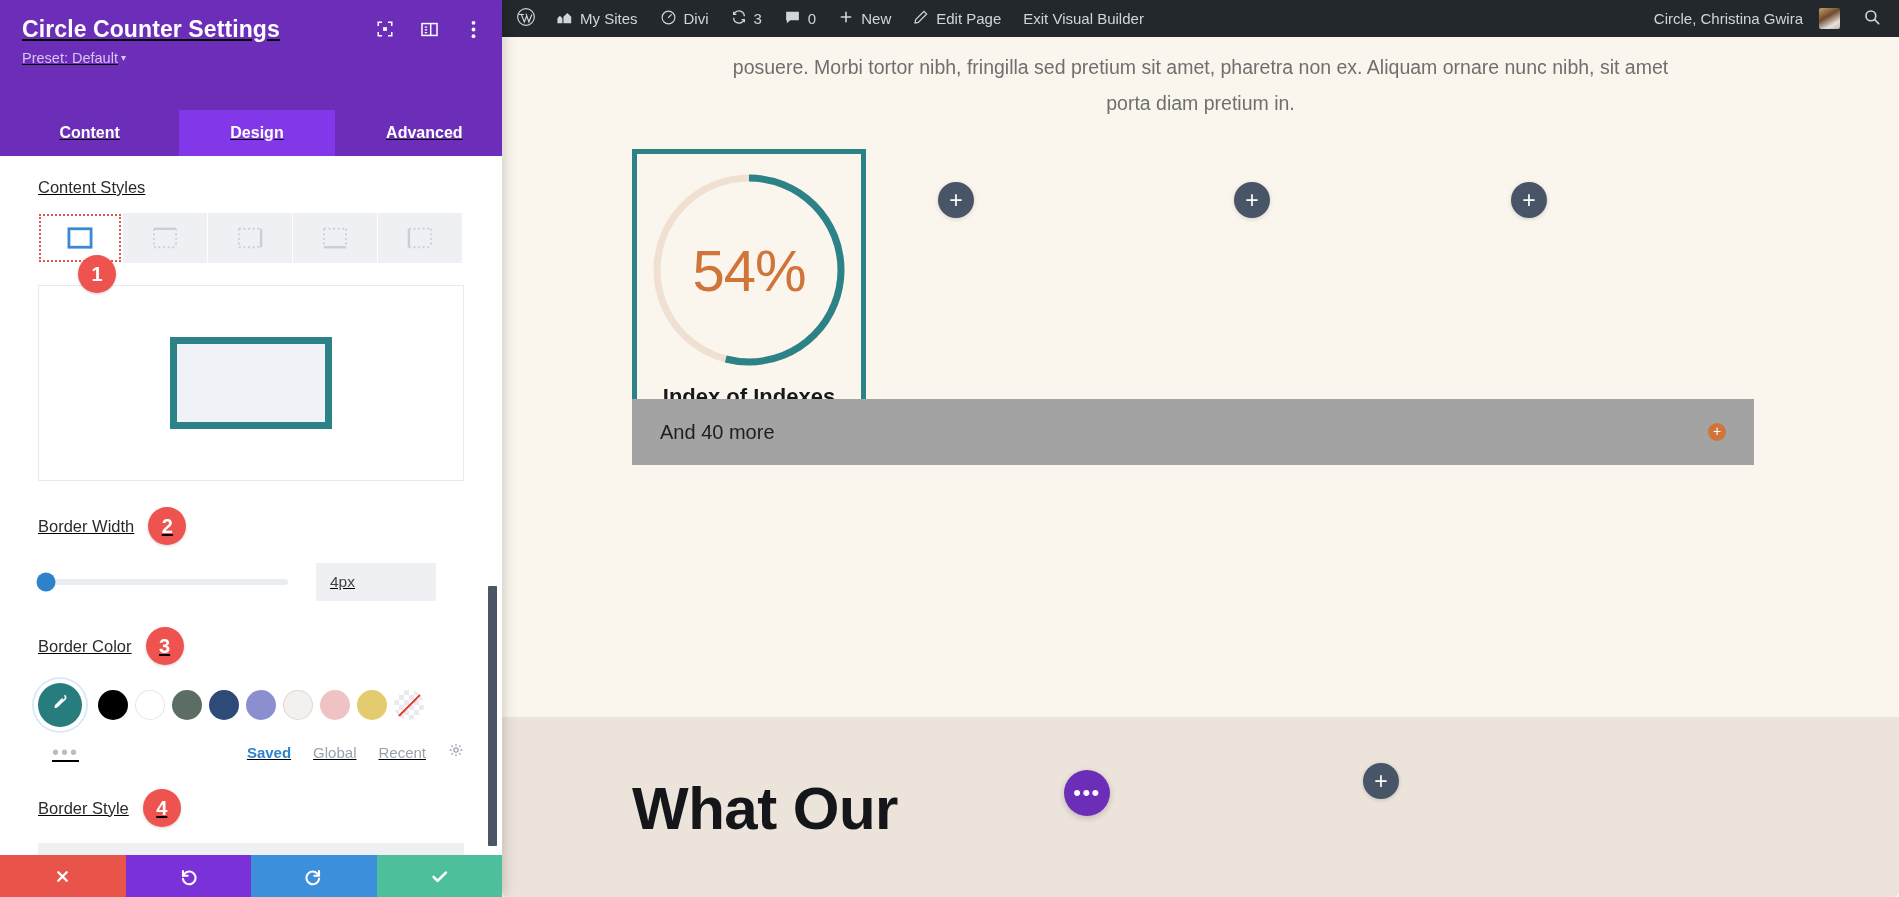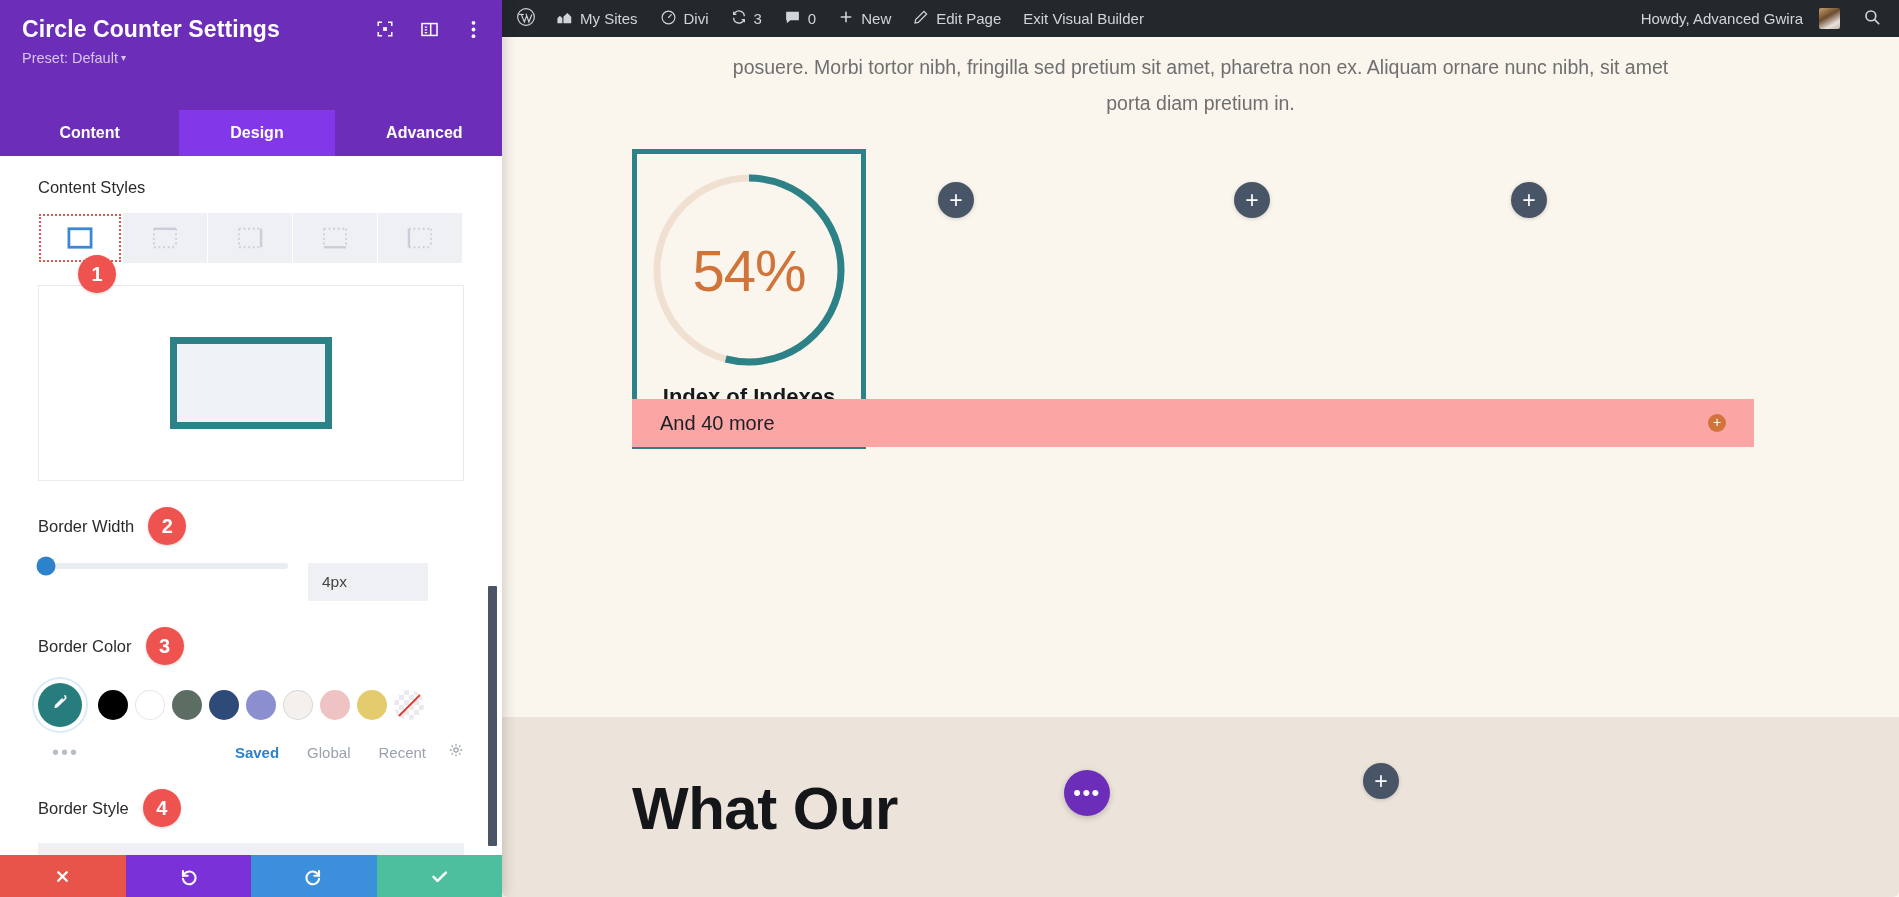--- a/index.html
+++ b/index.html
@@ -12,20 +12,21 @@
   #root { position: relative; width: 1899px; height: 897px; }
 
   
   .panel {
     position: absolute; left: 0; top: 0;
     width: 502px; height: 897px;
     background: #ffffff;
     display: flex; flex-direction: column;
     box-shadow: 0 0 14px rgba(0,0,0,.22);
     z-index: 30;
+    text-decoration: underline;
   }
   .panel-head {
     background: #6c2eb9;
     padding: 14px 22px 0 22px;
     height: 110px;
     position: relative;
     flex: 0 0 auto;
   }
   .panel-title {
     color: #ffffff; font-size: 23px; font-weight: bold;
@@ -87,21 +88,21 @@
     display: flex; align-items: center; justify-content: center;
   }
   .preview-box {
     width: 162px; height: 92px;
     background: #eff2f6;
     border: 7px solid #2c8286;
   }
 
   
   .row-gap { margin-top: 26px; }
-  .slider-row { display: flex; align-items: flex-start; margin-top: 18px; gap: 20px; }
+  .slider-row { display: flex; align-items: center; margin-top: 18px; gap: 28px; }
   .slider-track {
     flex: 1 1 auto; height: 6px; background: #e9ecf1; border-radius: 3px;
     position: relative; max-width: 250px;
   }
   .slider-knob {
     position: absolute; left: 3%; top: 50%;
     width: 19px; height: 19px; border-radius: 50%;
     background: #2d82cc; transform: translate(-50%,-50%);
     cursor: pointer;
   }
@@ -129,21 +130,21 @@
     width: 38px; height: 2.4px; background: #e23b2e;
     transform: rotate(-45deg);
   }
   .sw-ring { box-shadow: inset 0 0 0 1px rgba(0,0,0,.10); }
 
   .swatch-meta {
     display: flex; align-items: center; margin-top: 14px; height: 22px;
   }
   .dots3 { color: #b7bdc7; font-size: 20px; letter-spacing: 2px; line-height: 10px; cursor: pointer; padding-left: 14px;}
   .meta-right { margin-left: auto; display: flex; align-items: center; gap: 22px; }
-  .meta-link { font-size: 15px; color: #9aa2ae; cursor: pointer; margin-left: 6px; }
+  .meta-link { font-size: 15px; color: #9aa2ae; cursor: pointer; }
   .meta-link.active { color: #2d82cc; font-weight: bold; }
 
   
   .select-wrap { position: relative; margin-top: 16px; }
   .select-box {
     width: 100%; height: 40px; background: #eef0f4; border: none;
     font-size: 15.5px; color: #3c3c3c; padding: 0 14px;
     display: flex; align-items: center; cursor: pointer;
   }
 
@@ -210,21 +211,21 @@
     margin-top: 14px; font-size: 22px; font-weight: bold; color: #16181c;
   }
   .plus-btn {
     position: absolute; width: 36px; height: 36px; border-radius: 50%;
     background: #485566; color: #fff; display: flex; align-items: center;
     justify-content: center; font-size: 23px; line-height: 1; cursor: pointer;
     box-shadow: 0 1px 4px rgba(0,0,0,.16);
   }
   .more-bar {
     position: absolute; left: 130px; right: 145px; top: 362px;
-    height: 48px; background: #fca5a5;
+    height: 66px; background: #a3a3a3;
     display: flex; align-items: center; padding: 0 28px;
   }
   .more-bar-text { font-size: 20px; color: #1d1f24; }
   .more-plus {
     margin-left: auto; width: 18px; height: 18px; border-radius: 50%;
     background: #d1743a; color: #fff; font-size: 14px; line-height: 17px;
     text-align: center; cursor: pointer;
   }
   .band {
     position: absolute; left: 0; right: 0; top: 680px; bottom: 0;
@@ -309,21 +310,21 @@
         </svg>
       </span>
       <span>Edit Page</span>
     </div>
     <div class="ab-item">
       <span>Exit Visual Builder</span>
     </div>
 
     <div class="ab-right">
       <div class="ab-item">
-        <span>Howdy, Advanced Gwira</span>
+        <span>Circle, Christina Gwira</span>
         <span class="ab-avatar"></span>
       </div>
       <div class="ab-search">
         <span>
           <svg width="18" height="18" viewBox="0 0 24 24" fill="none" stroke="#d2d5d8" stroke-width="2.2">
             <circle cx="10.5" cy="10.5" r="6.5"></circle>
               <path d="M15.5 15.5L21 21" stroke-linecap="round"></path>
           </svg>
         </span>
       </div>

